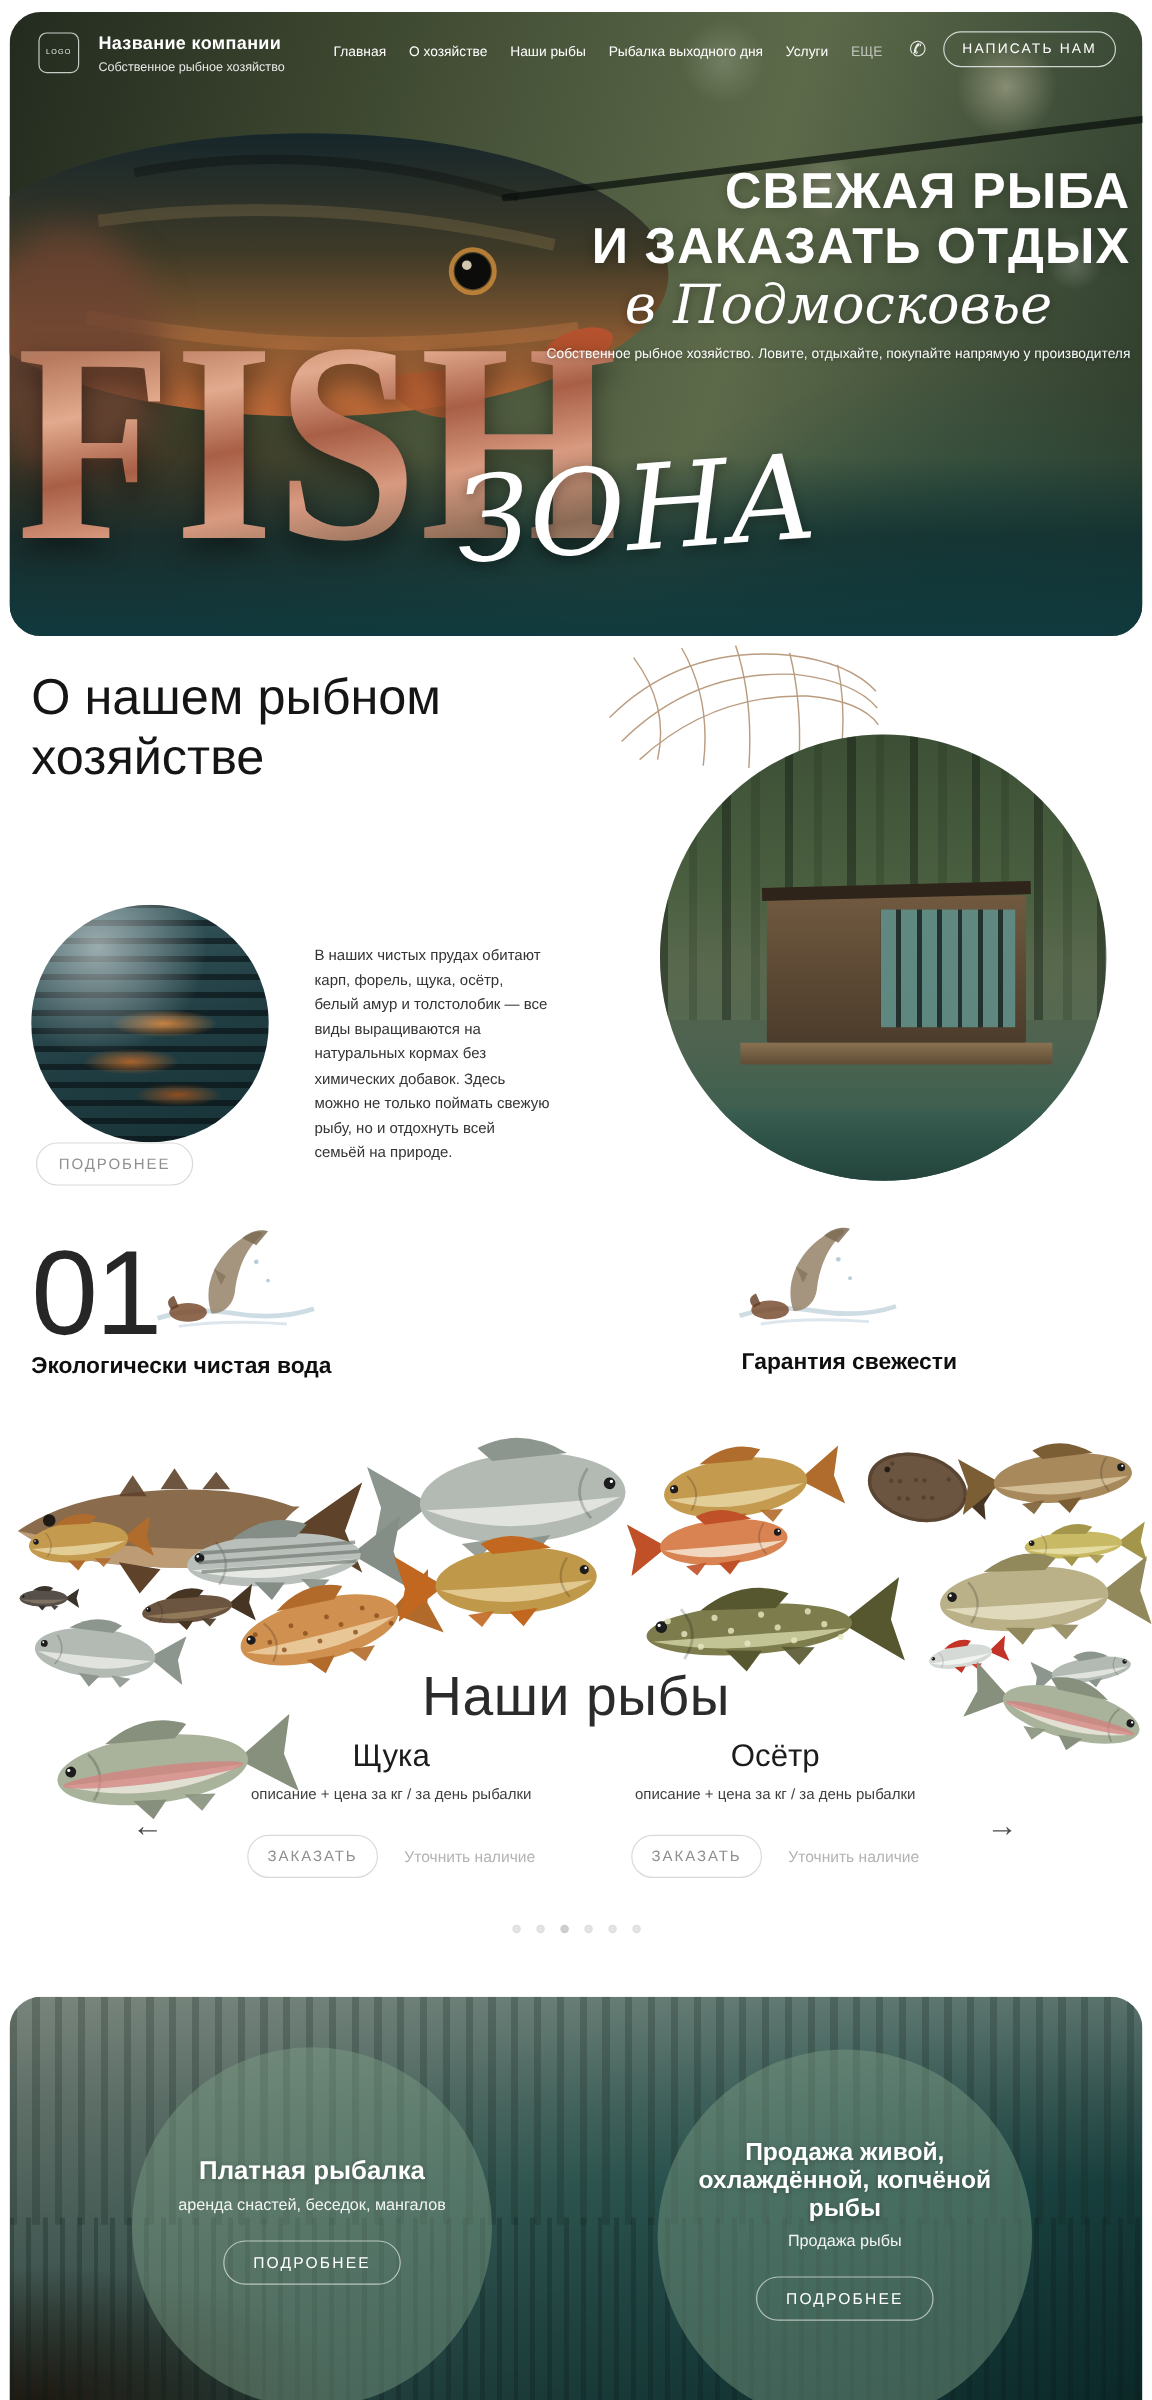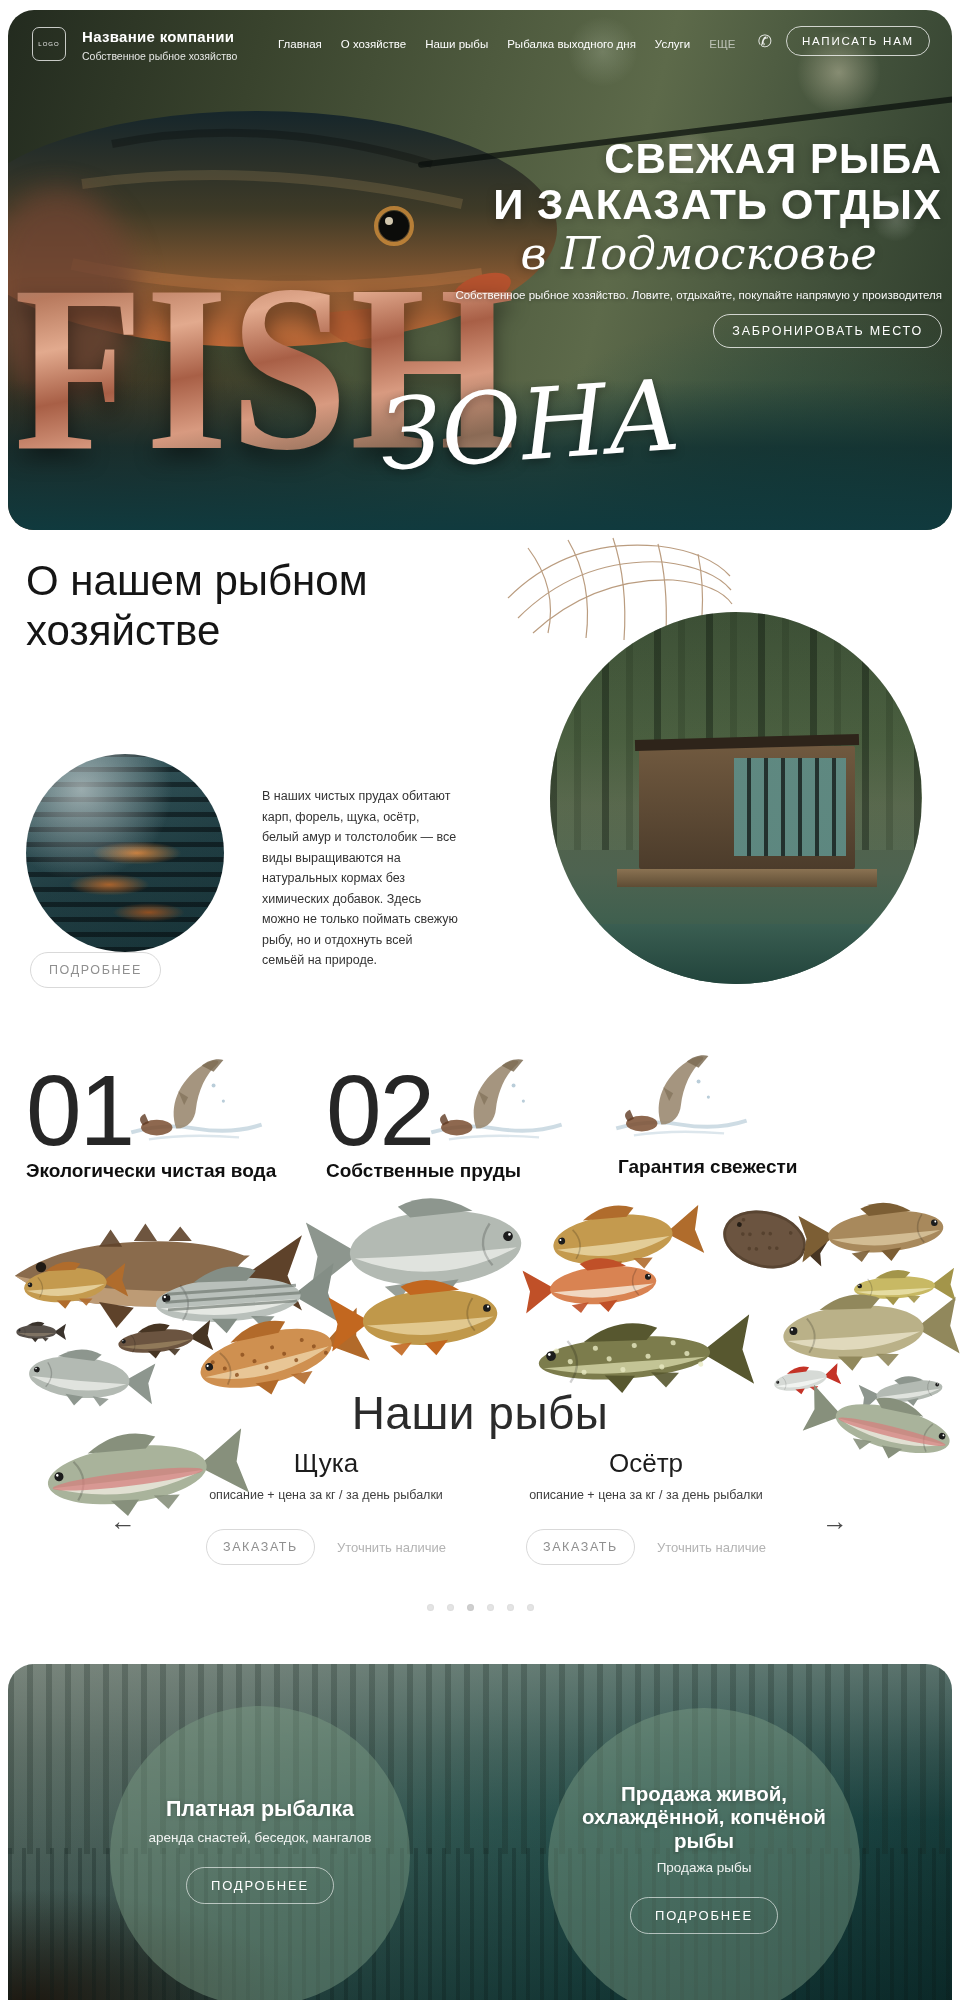--- a/index.html
+++ b/index.html
@@ -83,21 +83,21 @@
       radial-gradient(ellipse 50px 13px at 62% 80%,#8f4f22,rgba(143,79,34,0) 72%),
       repeating-linear-gradient(0deg,rgba(8,14,16,.55) 0 5px,rgba(70,100,100,.12) 5px 15px),
       linear-gradient(160deg,#3a5d63 0%,#1b383e 55%,#102b30 100%);}
   .about-details{left:262px;top:786px;width:196px;font-size:12.5px;line-height:1.64;color:#333;}
   .light-pill{display:inline-block;border:1px solid #d9d9d9;border-radius:21px;color:#8f8f8f;
     letter-spacing:1.6px;cursor:pointer;background:#fff;}
   .about-more{left:30px;top:952px;padding:10px 18px;font-size:12.5px;}
 
   
   .feat{top:1028px;}
-  .feat .num-row{display:flex;align-items:flex-end;margin-top:32px;}
+  .feat .num-row{display:flex;align-items:center;}
   .feat-num{font-size:100px;line-height:1;font-weight:400;color:#262626;letter-spacing:-2px;}
   .sketch-slot{margin-left:-14px;margin-top:-6px;}
   .feat-label{margin-top:0;font-size:19px;font-weight:700;color:#0f0f0f;text-align:left;}
   .f1{left:26px;width:306px;}
   .f2{left:326px;width:244px;}
   .f3{left:618px;width:242px;}
 
   
   .collage{left:0;top:0;width:960px;height:2000px;pointer-events:none;}
   .prod-h{left:0;top:1386px;width:960px;text-align:center;font-size:46px;font-weight:400;color:#2b2b2b;letter-spacing:.5px;}
@@ -186,21 +186,20 @@
       <span class="pill hdr-cta">НАПИСАТЬ НАМ</span>
     </div>
 
     <div class="hero-copy">
       <div class="hero-h1">
         <div>СВЕЖАЯ РЫБА</div>
         <div>И ЗАКАЗАТЬ ОТДЫХ</div>
       </div>
       <div class="hero-script">в Подмосковье</div>
       <div class="hero-sub">Собственное рыбное хозяйство. Ловите, отдыхайте, покупайте напрямую у производителя</div>
-      <span class="pill hero-cta">ЗАБРОНИРОВАТЬ МЕСТО</span>
     </div>
   </div>
 
   <svg class="abs net" width="235" height="118" viewBox="0 0 235 118">
     <g stroke="#96683c" stroke-width="1.2" fill="none" opacity=".65">
       <path d="M10 70 Q70 10 160 18 Q210 24 232 48"></path>
       <path d="M20 90 Q80 30 165 34 Q215 40 233 62"></path>
       <path d="M35 105 Q95 50 175 52 Q220 56 234 76"></path>
       <path d="M30 20 Q60 60 50 105"></path>
         <path d="M70 12 Q95 55 88 110"></path>
@@ -233,37 +232,20 @@
   <path d="M84 8 C90 2 100 0 106 2 L96 14 Z" fill="#7d6c54" opacity=".85"></path>
   <path d="M70 40 L60 34 L66 48 Z" fill="#85745c" opacity=".8"></path>
   <ellipse cx="38" cy="71" rx="16" ry="8" fill="#7a4e30" opacity=".85"></ellipse>
   <path d="M24 69 Q17 61 26 57 L30 66 Z" fill="#5f3a22" opacity=".8"></path>
   <circle cx="96" cy="28" r="2" fill="#b9cdd9"></circle>
             <circle cx="106" cy="44" r="1.6" fill="#b9cdd9"></circle>
 </svg></span>
       </div>
     <div class="feat-label">Экологически чистая вода</div>
   </div>
-  <div class="abs feat f2">
-    <div class="num-row">
-        <span class="feat-num">02</span>
-        <span class="sketch-slot"><svg viewBox="0 0 150 100" width="148" height="98">
-  <path d="M12 76 Q45 66 78 72 Q115 78 145 68" stroke="#b9cdd9" stroke-width="4" fill="none" opacity=".7"></path>
-  <path d="M30 83 Q70 77 122 81" stroke="#c9d9e2" stroke-width="2.5" fill="none" opacity=".65"></path>
-  <path d="M58 72 C50 50 60 24 84 8 C96 0 104 2 100 6 C88 16 80 34 78 52 C77 63 70 72 58 72 Z" fill="#9b8a71" opacity=".9"></path>
-  <path d="M84 8 C90 2 100 0 106 2 L96 14 Z" fill="#7d6c54" opacity=".85"></path>
-  <path d="M70 40 L60 34 L66 48 Z" fill="#85745c" opacity=".8"></path>
-  <ellipse cx="38" cy="71" rx="16" ry="8" fill="#7a4e30" opacity=".85"></ellipse>
-  <path d="M24 69 Q17 61 26 57 L30 66 Z" fill="#5f3a22" opacity=".8"></path>
-  <circle cx="96" cy="28" r="2" fill="#b9cdd9"></circle>
-            <circle cx="106" cy="44" r="1.6" fill="#b9cdd9"></circle>
-</svg></span>
-      </div>
-    <div class="feat-label">Собственные пруды</div>
-  </div>
   <div class="abs feat f3">
     <div class="num-row">
         <span class="sketch-slot"><svg viewBox="0 0 150 100" width="148" height="98">
   <path d="M12 76 Q45 66 78 72 Q115 78 145 68" stroke="#b9cdd9" stroke-width="4" fill="none" opacity=".7"></path>
   <path d="M30 83 Q70 77 122 81" stroke="#c9d9e2" stroke-width="2.5" fill="none" opacity=".65"></path>
   <path d="M58 72 C50 50 60 24 84 8 C96 0 104 2 100 6 C88 16 80 34 78 52 C77 63 70 72 58 72 Z" fill="#9b8a71" opacity=".9"></path>
   <path d="M84 8 C90 2 100 0 106 2 L96 14 Z" fill="#7d6c54" opacity=".85"></path>
   <path d="M70 40 L60 34 L66 48 Z" fill="#85745c" opacity=".8"></path>
   <ellipse cx="38" cy="71" rx="16" ry="8" fill="#7a4e30" opacity=".85"></ellipse>
   <path d="M24 69 Q17 61 26 57 L30 66 Z" fill="#5f3a22" opacity=".8"></path>

